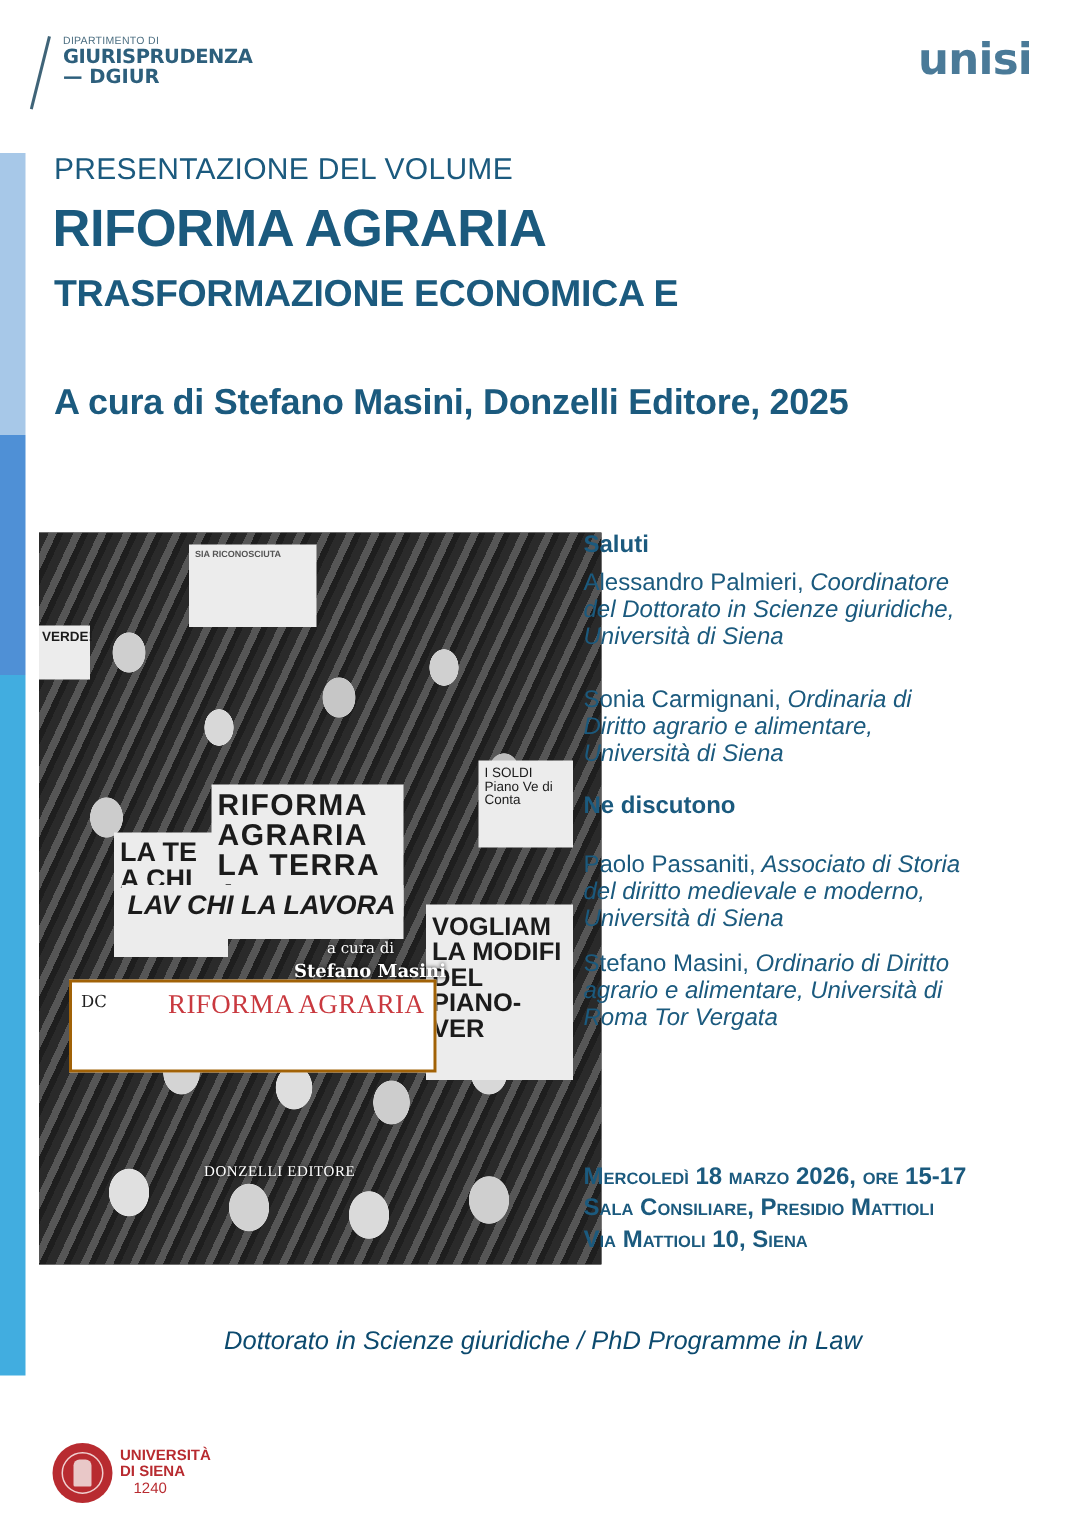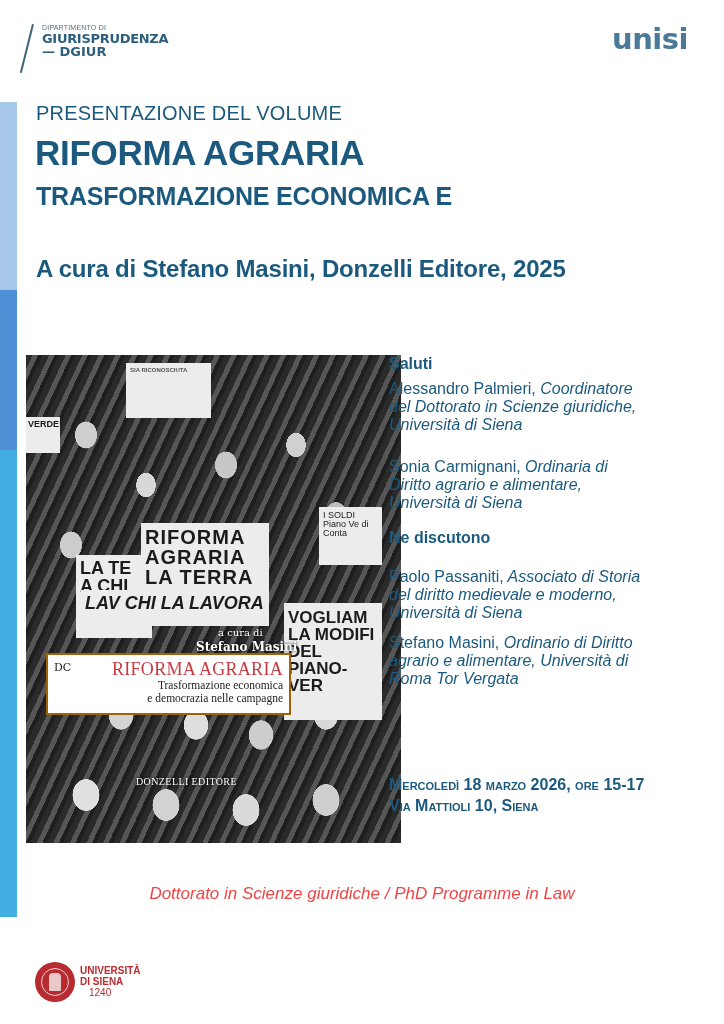--- a/index.html
+++ b/index.html
@@ -89,21 +89,21 @@
     .entry .role { font-style: italic; }
     .gap1 { height: 18px; }
     .gap2 { height: 16px; }
     .gap3 { height: 14px; }
     .gap4 { height: 6px; }
 
     .event { left: 389px; top: 774px; font-family: "Liberation Sans", sans-serif; font-weight: bold;
              color: #1b5a7e; font-size: 16px; line-height: 21px; font-variant: small-caps; }
 
     .footer-tag { left: 0; width: 724px; top: 884px; text-align: center; font-size: 17px; font-style: italic;
-                  color: #ef4444; font-family: "Liberation Sans", sans-serif; }
+                  color: #0c4a6e; font-family: "Liberation Sans", sans-serif; }
 
     
     .seal { left: 35px; top: 962px; width: 40px; height: 40px; border-radius: 50%; background: #b82b30; }
     .seal-inner { position: absolute; left: 6px; top: 6px; width: 28px; height: 28px; border-radius: 50%;
                   border: 1px solid #f0d0d0; box-sizing: border-box; }
     .seal-figure { position: absolute; left: 14px; top: 11px; width: 12px; height: 18px; background: #e9c8c8; border-radius: 4px 4px 1px 1px; }
     .unisi-name { left: 80px; top: 965px; font-size: 10px; font-weight: bold; color: #b82b30;
                   font-family: "Liberation Sans", sans-serif; line-height: 11px; }
     .unisi-year { left: 89px; top: 987px; font-size: 10px; color: #b82b30;
                   font-family: "Liberation Sans", sans-serif; }
@@ -138,24 +138,20 @@
   <div class="sign sign-lav">LAV CHI LA LAVORA</div>
   <div class="sign sign-vogliam">VOGLIAM LA MODIFI DEL PIANO-VER</div>
 
   <div class="cover-author">
     <span class="acura">a cura di</span>
     <span class="name">Stefano Masini</span>
   </div>
   <div class="cover-box">
     <span class="cover-logo">DC</span>
     <span class="cover-title">RIFORMA AGRARIA</span>
-    <div class="cover-sub">
-      <div>Trasformazione economica</div>
-      <div>e democrazia nelle campagne</div>
-    </div>
   </div>
   <div class="cover-publisher">DONZELLI EDITORE</div>
 </div>
 
 <div class="abs right">
   <div class="sec-head">Saluti</div>
   <div class="entry">
     <span>Alessandro Palmieri,</span><span class="role"> Coordinatore</span><br>
     <span class="role">del Dottorato in Scienze giuridiche,</span><br>
     <span class="role">Università di Siena</span>
@@ -179,20 +175,21 @@
   <div class="gap4"></div>
   <div class="entry">
     <span>Stefano Masini,</span><span class="role"> Ordinario di Diritto</span><br>
     <span class="role">agrario e alimentare, Università di</span><br>
     <span class="role">Roma Tor Vergata</span>
   </div>
 </div>
 
 <div class="abs event">
   <div>Mercoledì 18 marzo 2026, ore 15-17</div>
+  <div>Sala Consiliare, Presidio Mattioli</div>
   <div>Via Mattioli 10, Siena</div>
 </div>
 
 <div class="abs footer-tag">Dottorato in Scienze giuridiche / PhD Programme in Law</div>
 
 <div class="abs seal">
   <div class="seal-inner"></div>
   <div class="seal-figure"></div>
 </div>
 <div class="abs unisi-name">

